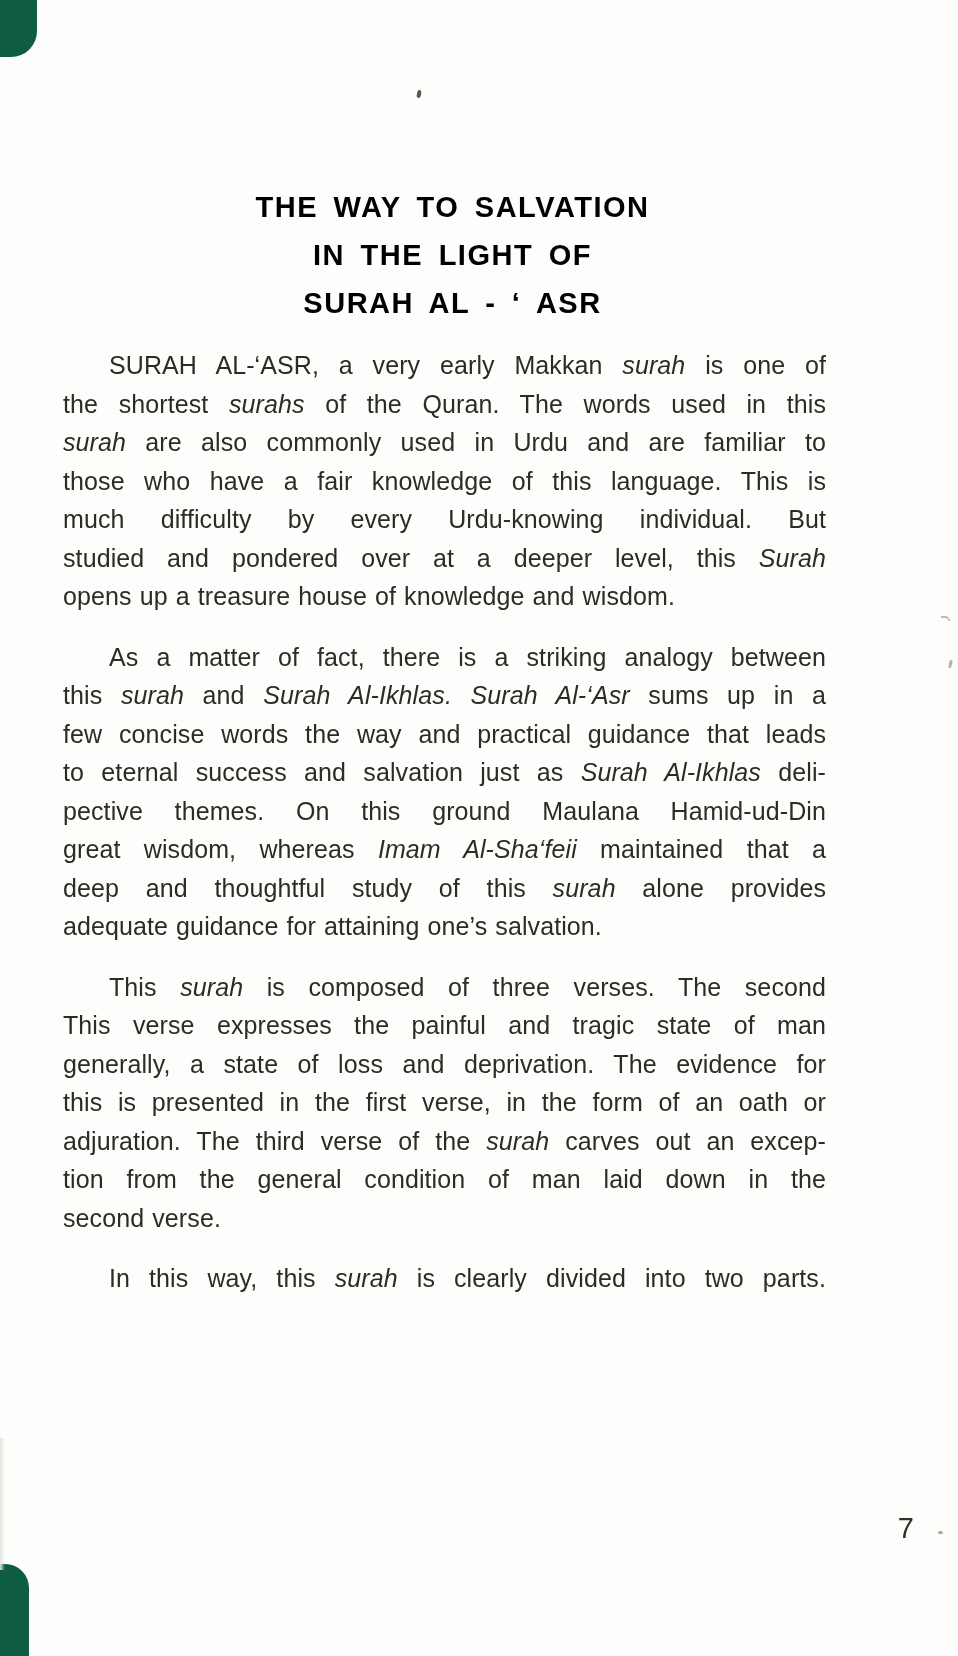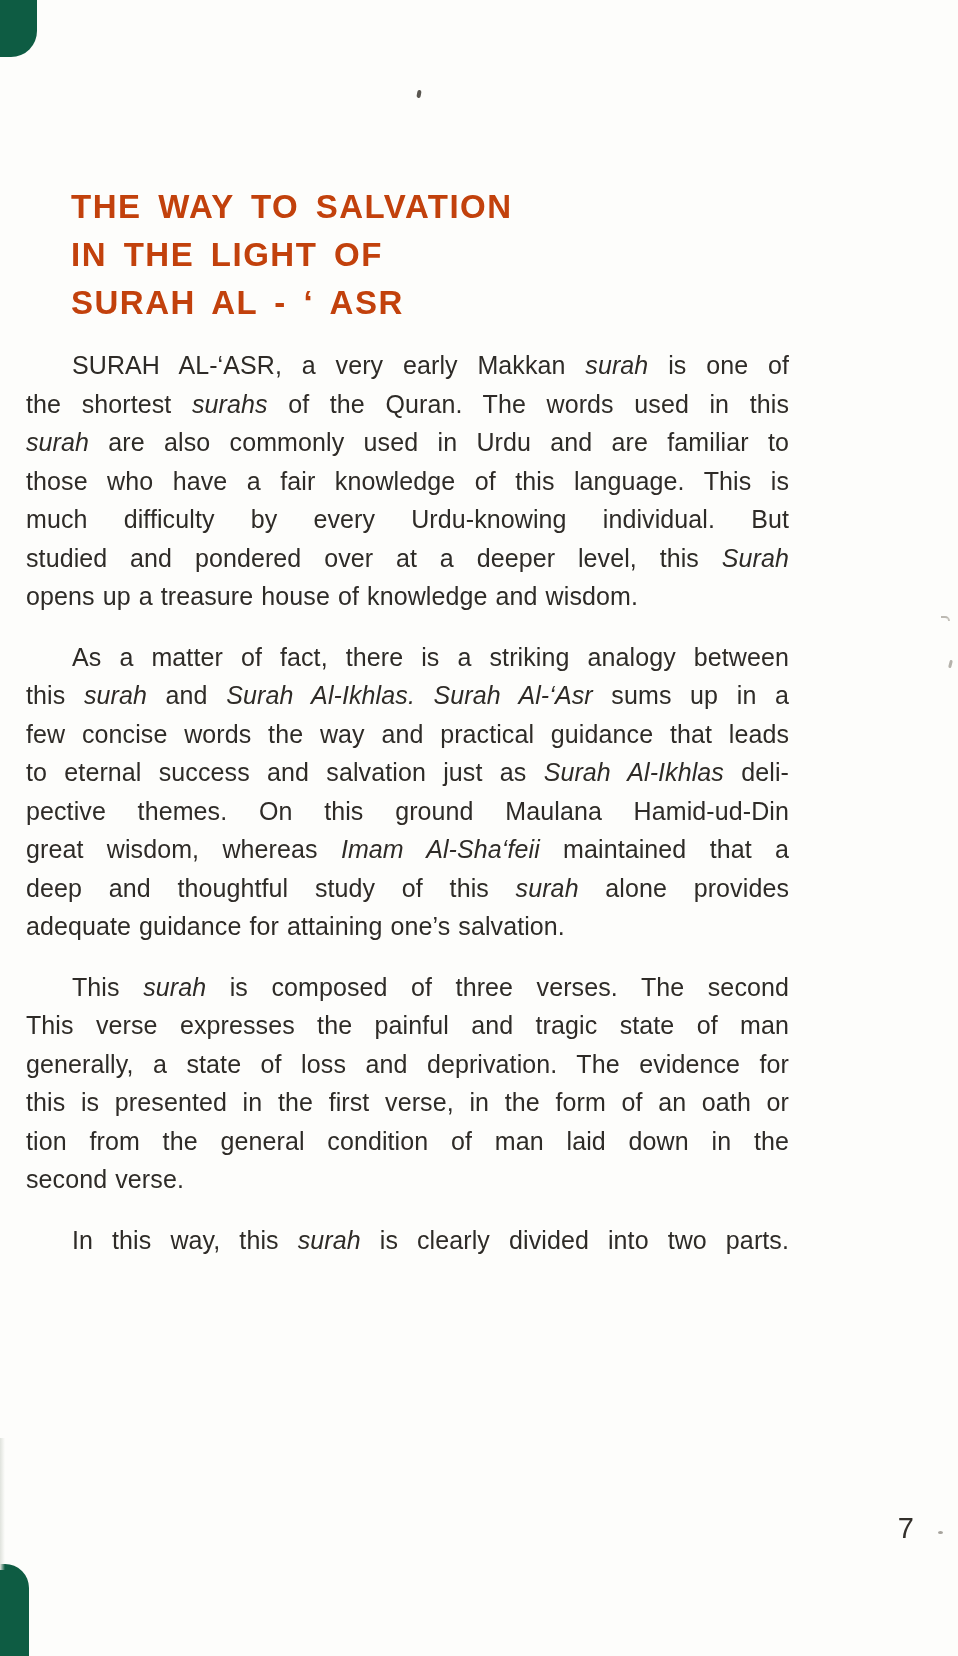--- a/index.html
+++ b/index.html
@@ -49,27 +49,28 @@
     background:#b5b2ab;border-radius:2px;transform:rotate(14deg);
   }
   .speck-pageno{
     left:938px;top:1531px;width:5px;height:3px;
     background:#a6a39c;border-radius:50%;
   }
   
   .title-block{
     margin:183px 0 0 55px;width:763px;
     position:relative;left:16px;
-    font-size:33px;font-weight:600;line-height:48px;
+    text-align:center;
+    font-size:29px;font-weight:600;line-height:48px;
     letter-spacing:1.5px;word-spacing:6px;
-    color:#c2410c;
+    color:#000000;
   }
   
   .body-text{
-    margin-left:26px;width:763px;
+    margin-left:63px;width:763px;
     font-size:25px;line-height:38.5px;
     letter-spacing:0.1px;word-spacing:1px;
   }
   .paragraph{margin-top:22px;}
   .paragraph:first-child{margin-top:19px;}
   .line{
     text-align:justify;
     text-align-last:justify;
     height:38.5px;overflow:hidden;
   }
@@ -119,20 +120,21 @@
         <div class="line"><span class="rm">pective themes. On this ground Maulana Hamid-ud-Din</span></div>
         <div class="line"><span class="rm">great wisdom, whereas </span><span class="it">Imam Al-Sha‘feii</span><span class="rm"> maintained that a</span></div>
         <div class="line"><span class="rm">deep and thoughtful study of this </span><span class="it">surah</span><span class="rm"> alone provides</span></div>
         <div class="line final"><span class="rm">adequate guidance for attaining one’s salvation.</span></div>
       </div>
       <div class="paragraph">
         <div class="line indent"><span class="rm">This </span><span class="it">surah</span><span class="rm"> is composed of three verses. The second</span></div>
         <div class="line"><span class="rm">This verse expresses the painful and tragic state of man</span></div>
         <div class="line"><span class="rm">generally, a state of loss and deprivation. The evidence for</span></div>
         <div class="line"><span class="rm">this is presented in the first verse, in the form of an oath or</span></div>
+        <div class="line"><span class="rm">adjuration. The third verse of the </span><span class="it">surah</span><span class="rm"> carves out an excep-</span></div>
         <div class="line"><span class="rm">tion from the general condition of man laid down in the</span></div>
         <div class="line final"><span class="rm">second verse.</span></div>
       </div>
       <div class="paragraph">
         <div class="line indent"><span class="rm">In this way, this </span><span class="it">surah</span><span class="rm"> is clearly divided into two parts.</span></div>
       </div>
     </div>
 
   <div class="page-number">7</div>
 

